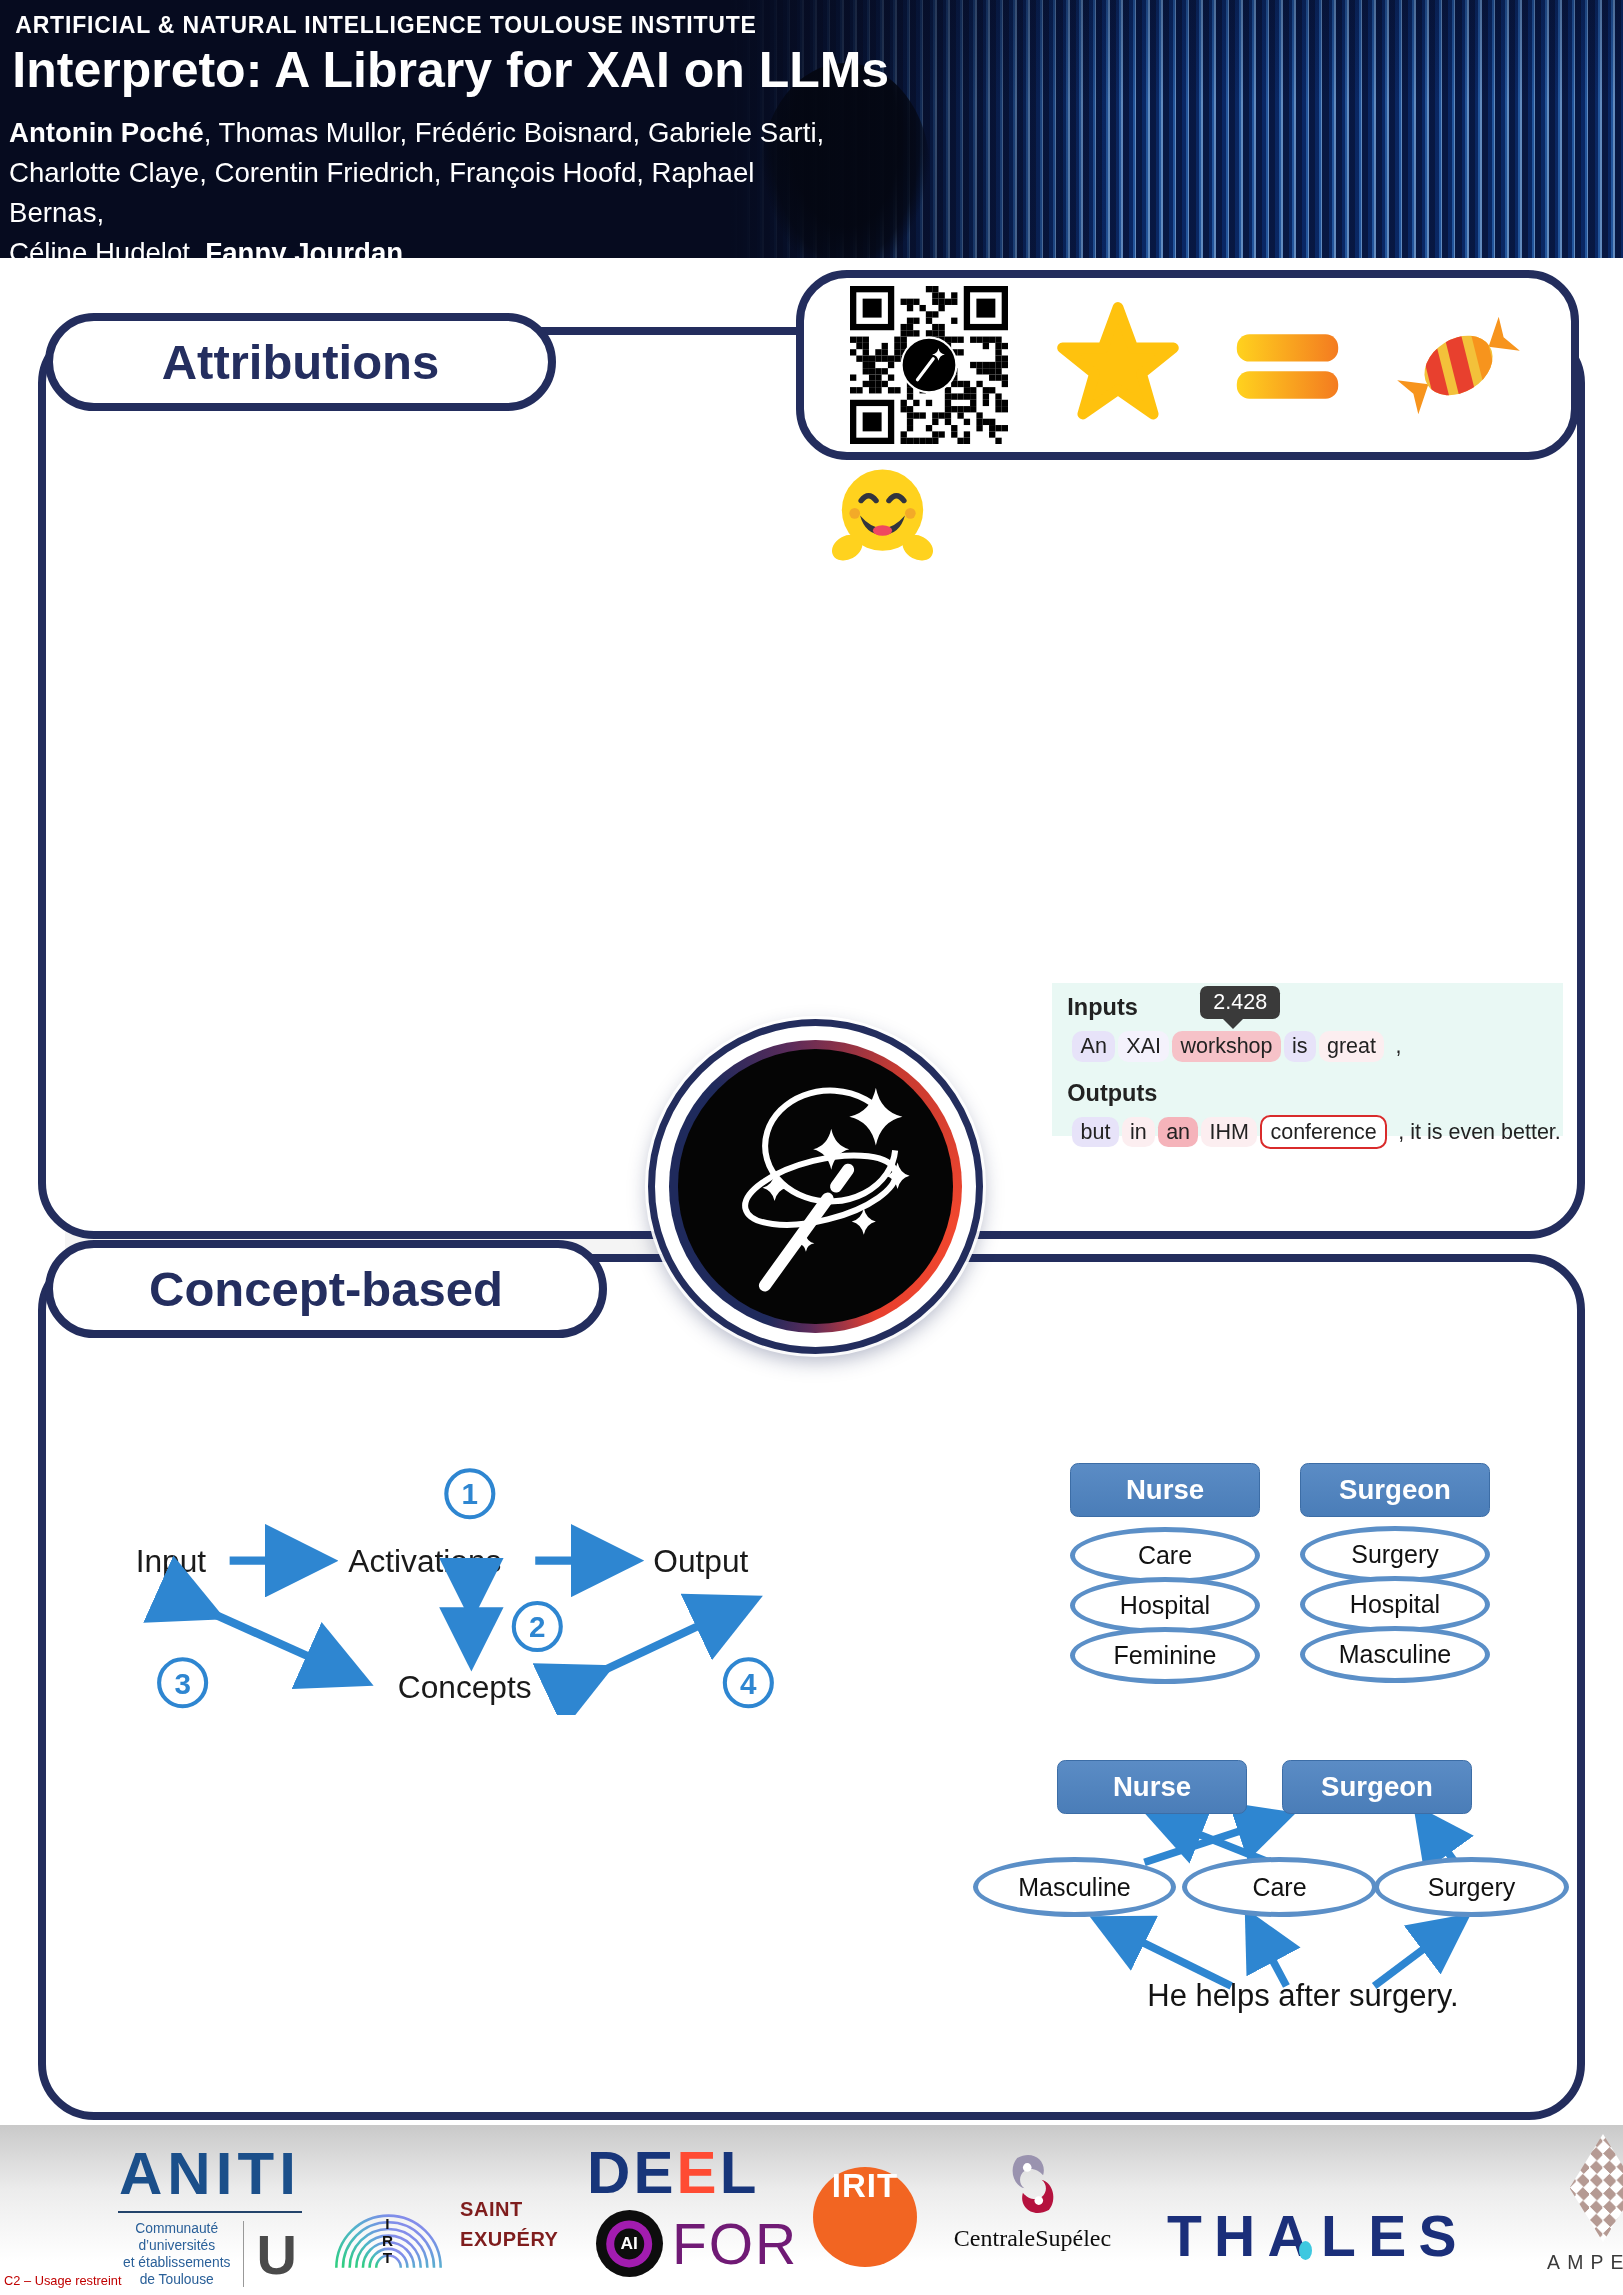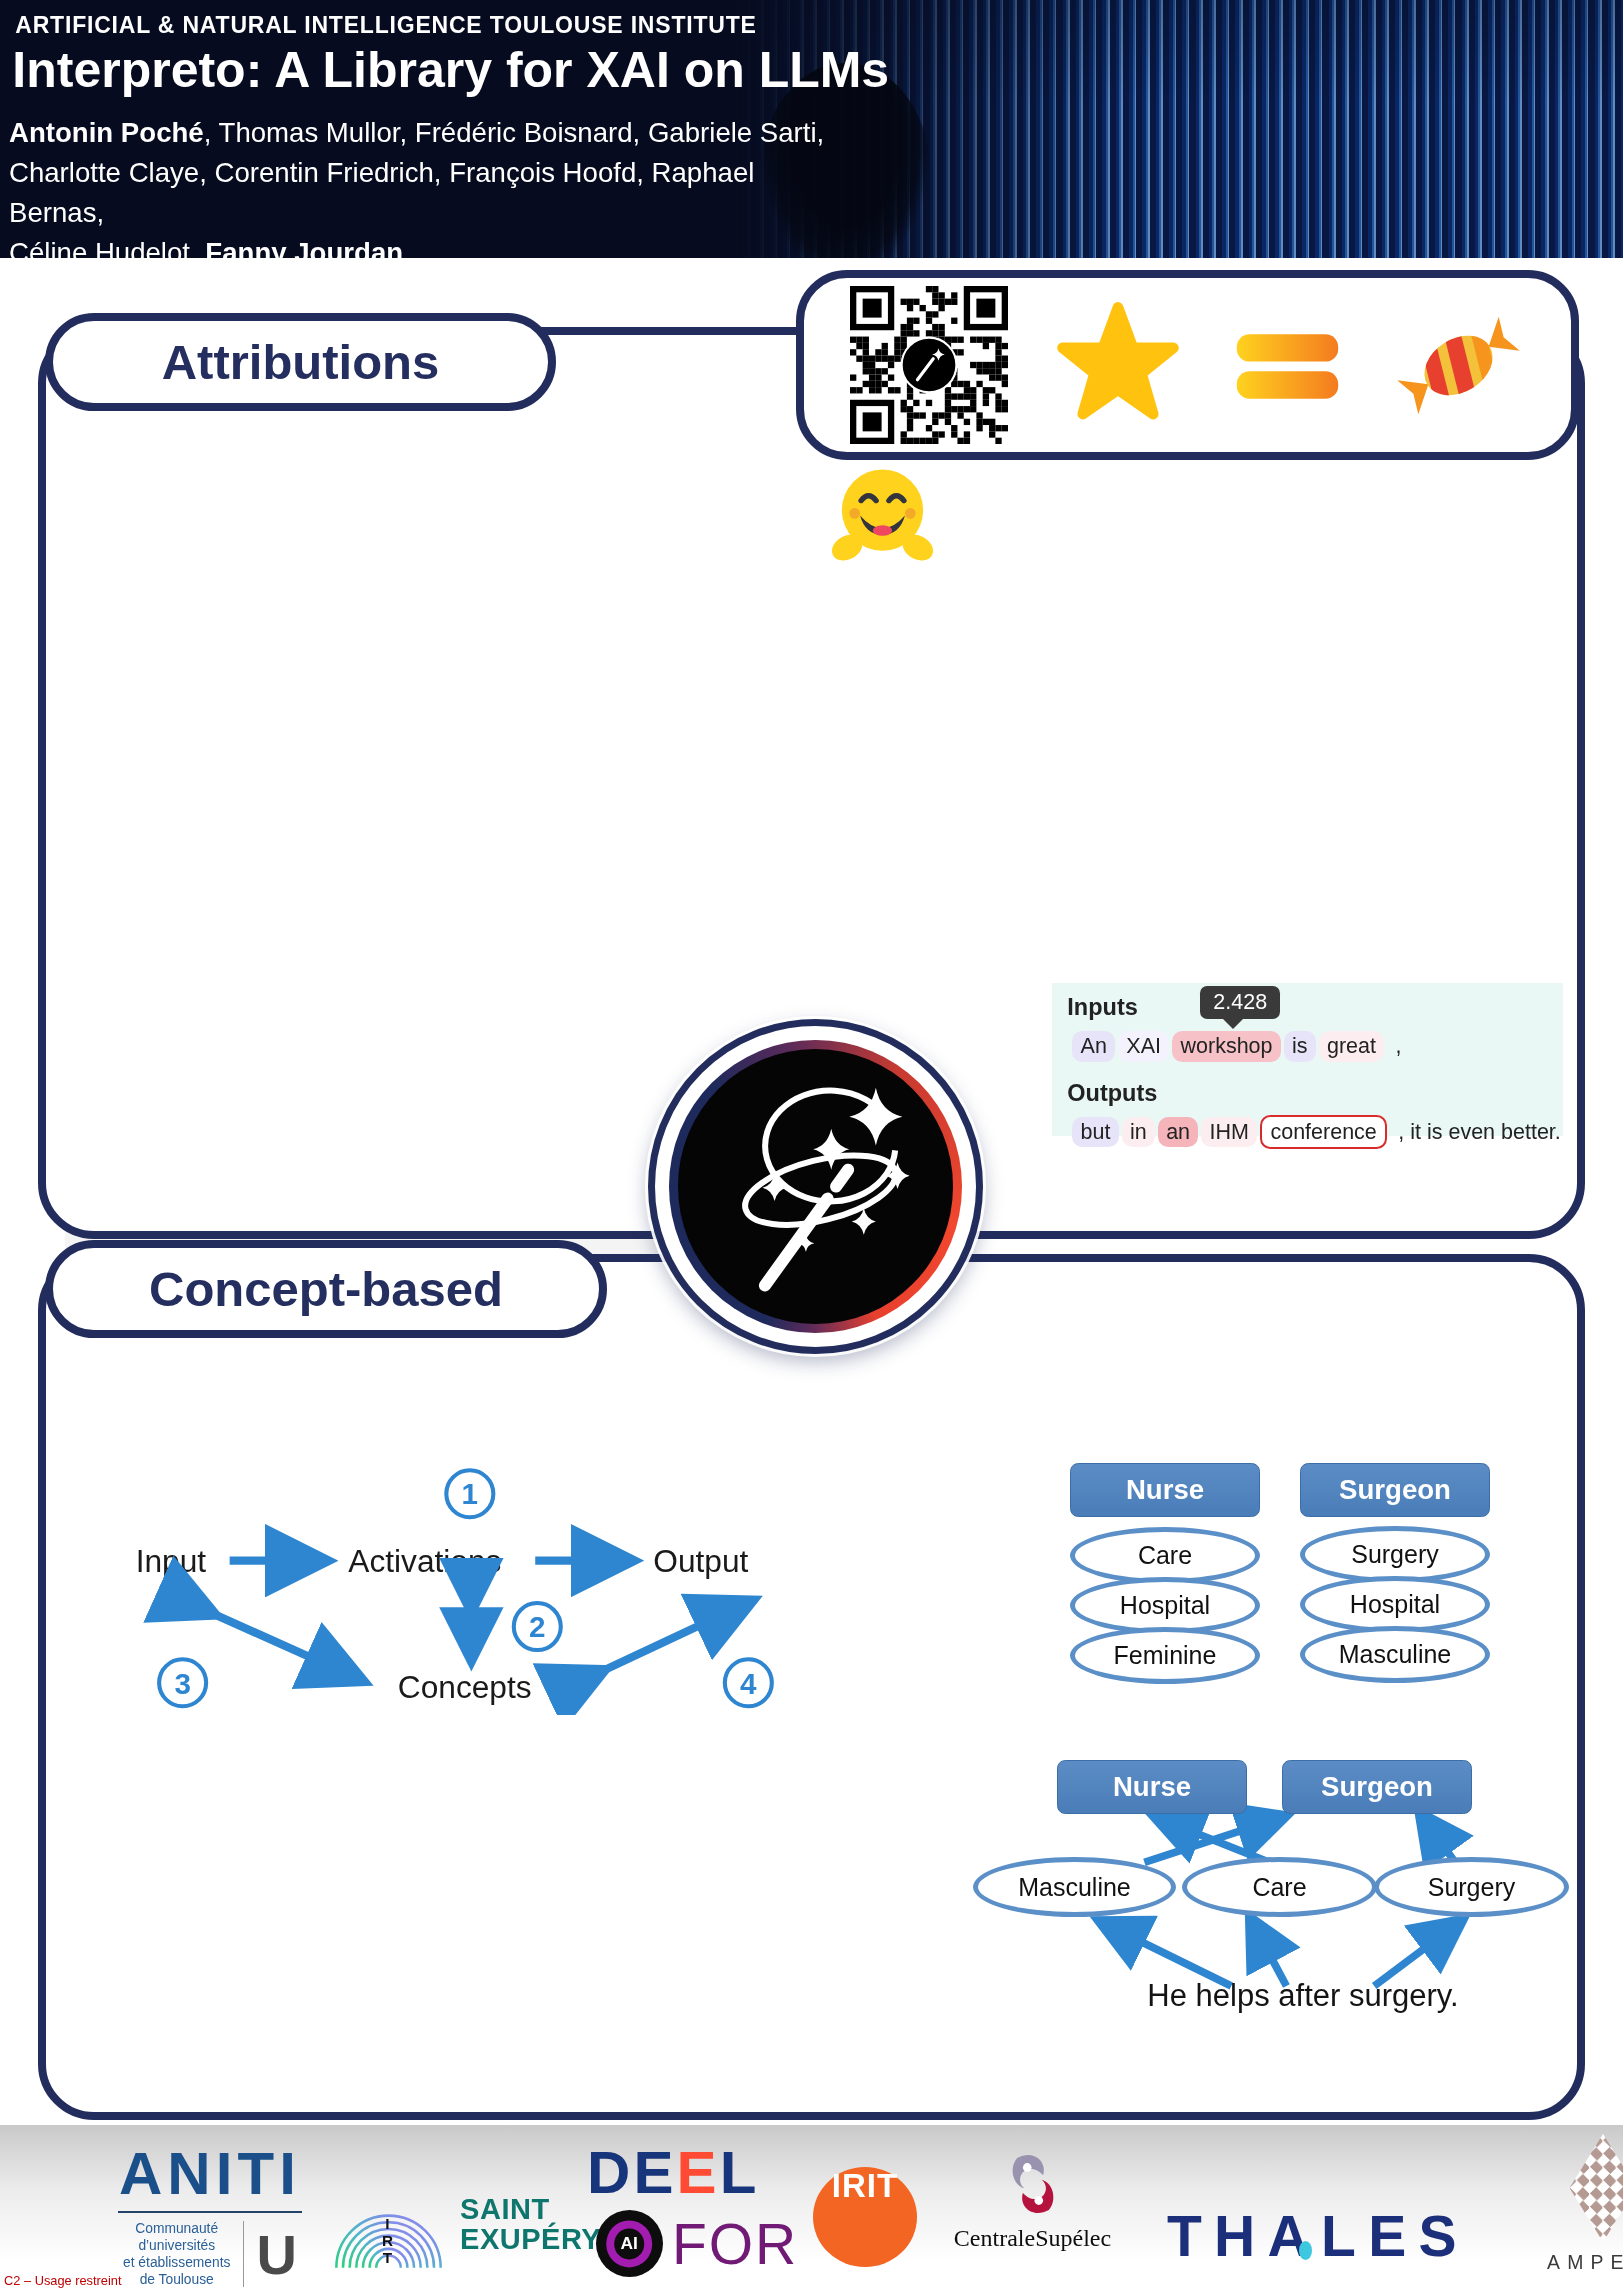--- a/index.html
+++ b/index.html
@@ -126,21 +126,21 @@
 
   .logo-aniti { position:absolute; left:100px; top:2139px; width:220px; text-align:center; }
   .aniti-word { font-size:60px; font-weight:800; color:#1b4f8a; letter-spacing:5.1px; }
   .aniti-rule { width:184px; height:2px; background:#23436b; margin:3.1px auto 7.2px auto; }
   .aniti-sub { display:flex; align-items:center; justify-content:center; gap:12.3px; }
   .aniti-small { font-size:13.8px; line-height:17px; color:#2a6099; text-align:center; }
   .aniti-div { width:1.5px; height:66px; background:#999; }
   .aniti-u { font-size:56px; font-weight:700; color:#4a4a4a; }
 
   .logo-irt { position:absolute; left:322px; top:2145px; display:flex; align-items:flex-end; gap:5.1px; }
-  .irt-text { font-size:29px; font-weight:800; color:#0f766e; line-height:30px; padding-bottom:19.4px; letter-spacing:0.5px; }
+  .irt-text { font-size:20px; font-weight:800; color:#7f1d1d; line-height:30px; padding-bottom:19.4px; letter-spacing:0.5px; }
 
   .logo-deel { position:absolute; left:587px; top:2138px; width:220px; text-align:left; }
   .deel-word { font-size:60px; font-weight:800; letter-spacing:3.1px; color:#17357a; }
   .deel-word .red { color:#ff4b33; }
   .deel-row { display:flex; align-items:center; justify-content:center; gap:9.2px; margin-top:3.1px; }
   .deel-circle { width:67px; height:67px; border-radius:50%; background:#0d0d0d; position:relative; flex:none; }
   .deel-circle span { position:absolute; left:50%; top:50%; transform:translate(-50%,-50%); color:#fff; font-size:17.4px; font-weight:700;
     border:8px solid #a21caf; border-radius:50%; padding:5.1px 6.1px; }
   .deel-for { font-size:57px; font-weight:400; color:#701a75; letter-spacing:2px; }
 

